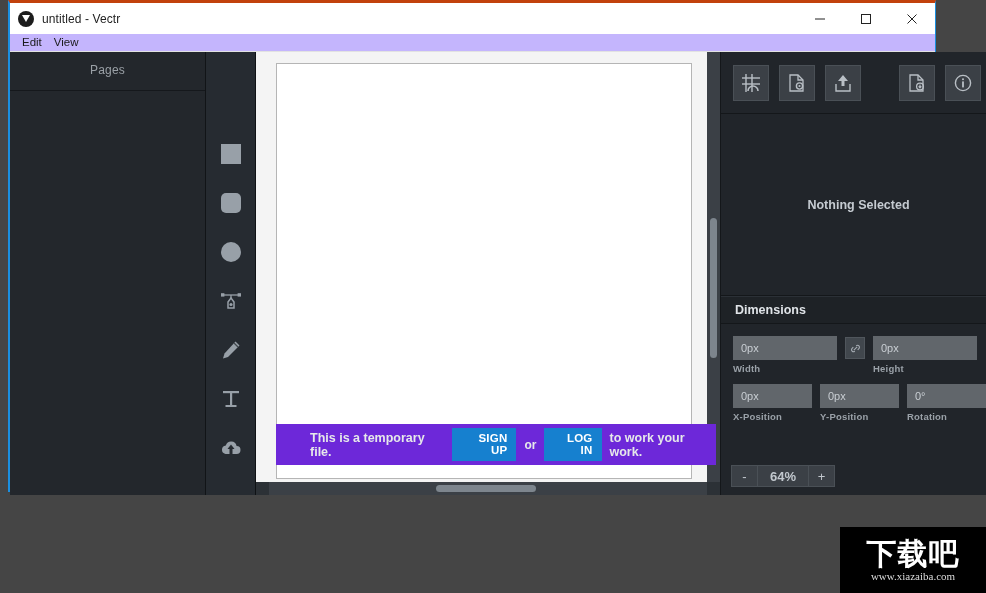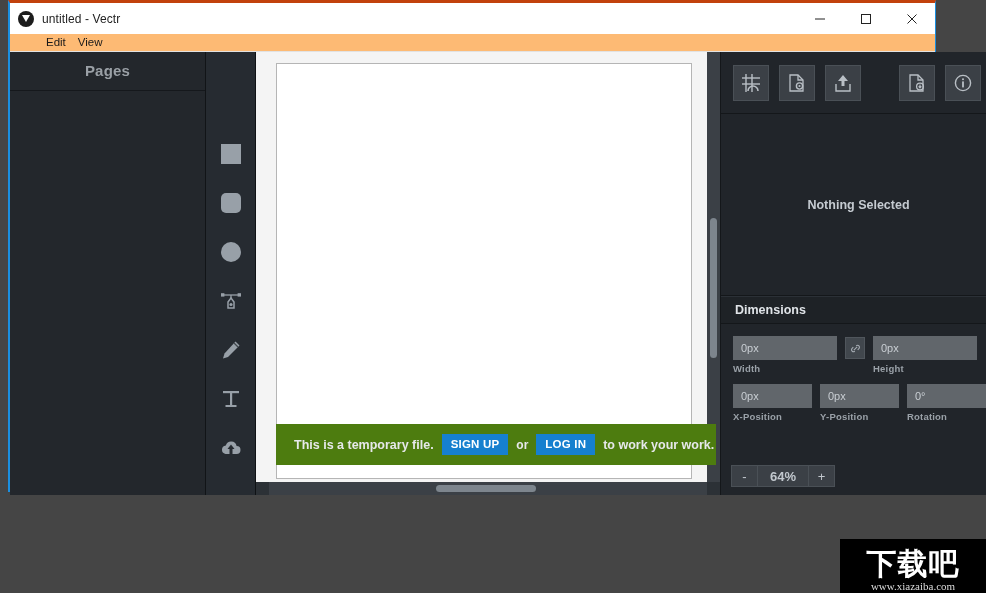--- a/index.html
+++ b/index.html
@@ -59,24 +59,23 @@
     display: flex; align-items: center; justify-content: center;
     color: #222; font-size: 12px;
     line-height: 1;
   }
   .win-btn svg { display:block; }
 
   
   .menubar {
     position: absolute; left: 0; top: 31px;
     width: 100%; height: 18px;
-    background: #fdba74;
+    background: #c4b5fd;
     display: flex; align-items: center;
     border-bottom: 1px solid #e2e2e2;
-    padding-left: 24px;
   }
   .menu-item {
     font-size: 11.5px; color: #1a1a1a;
     padding: 0 6px;
     line-height: 17px;
   }
   .menu-item:first-child { margin-left: 6px; }
 
   
   .appbody {
@@ -93,21 +92,21 @@
     border-right: 1px solid #111417;
   }
   .tabs {
     display: flex; height: 39px;
     background: #23272c;
     border-bottom: 1px solid #15181c;
   }
   .tab {
     flex: 1;
     display: flex; align-items: center; justify-content: center;
-    font-size: 15px; font-weight: bold;
+    font-size: 12px; font-weight: normal;
     color: #9aa0a6;
     letter-spacing: .2px;
     border-bottom: 2px solid transparent;
   }
   .tab.active {
     color: #e8eaed;
     border-bottom: 2px solid #8d9399;
   }
   .layer-list { height: 404px; background: #23272c; }
 
@@ -168,23 +167,23 @@
     position: absolute; top: 0; width: 13px; height: 13px;
     background: #2c3136;
   }
   .hs-left { left: 0; }
   .hs-right { right: 0; }
 
   
   .banner {
     position: absolute; left: 20px; top: 372px;
     width: 440px; height: 41px;
-    background: #4d7c0f;
+    background: #6d28d9;
     display: flex; align-items: center;
-    padding-left: 18px;
+    padding-left: 34px;
     gap: 8px;
     z-index: 5;
   }
   .banner-text {
     color: #e6e8ea; font-size: 12.5px; font-weight: bold;
   }
   .banner-btn {
     background: #1680cf;
     color: #ffffff;
     font-size: 11.5px; font-weight: bold;
@@ -282,24 +281,24 @@
     flex: 1;
     display: flex; align-items: center; justify-content: center;
     color: #c2c8ce; font-size: 13px; font-weight: bold;
     border-left: 1px solid #4a5056;
     border-right: 1px solid #4a5056;
   }
 
   
   .watermark {
     position: absolute; right: 0; bottom: 0;
-    width: 146px; height: 54px;
+    width: 146px; height: 66px;
     background: #000000;
     display: flex; flex-direction: column;
-    align-items: center; justify-content: flex-end; margin-left: 40px;
+    align-items: center; justify-content: center; margin-left: 40px;
   }
   .wm-cn {
     color: #ffffff; font-size: 30px; font-weight: bold;
     line-height: 32px; letter-spacing: 1px;
     font-family: "DejaVu Sans", sans-serif;
   }
   .wm-url {
     color: #dcdcdc; font-size: 11px;
     font-family: Liberation Serif, serif;
     line-height: 13px;

